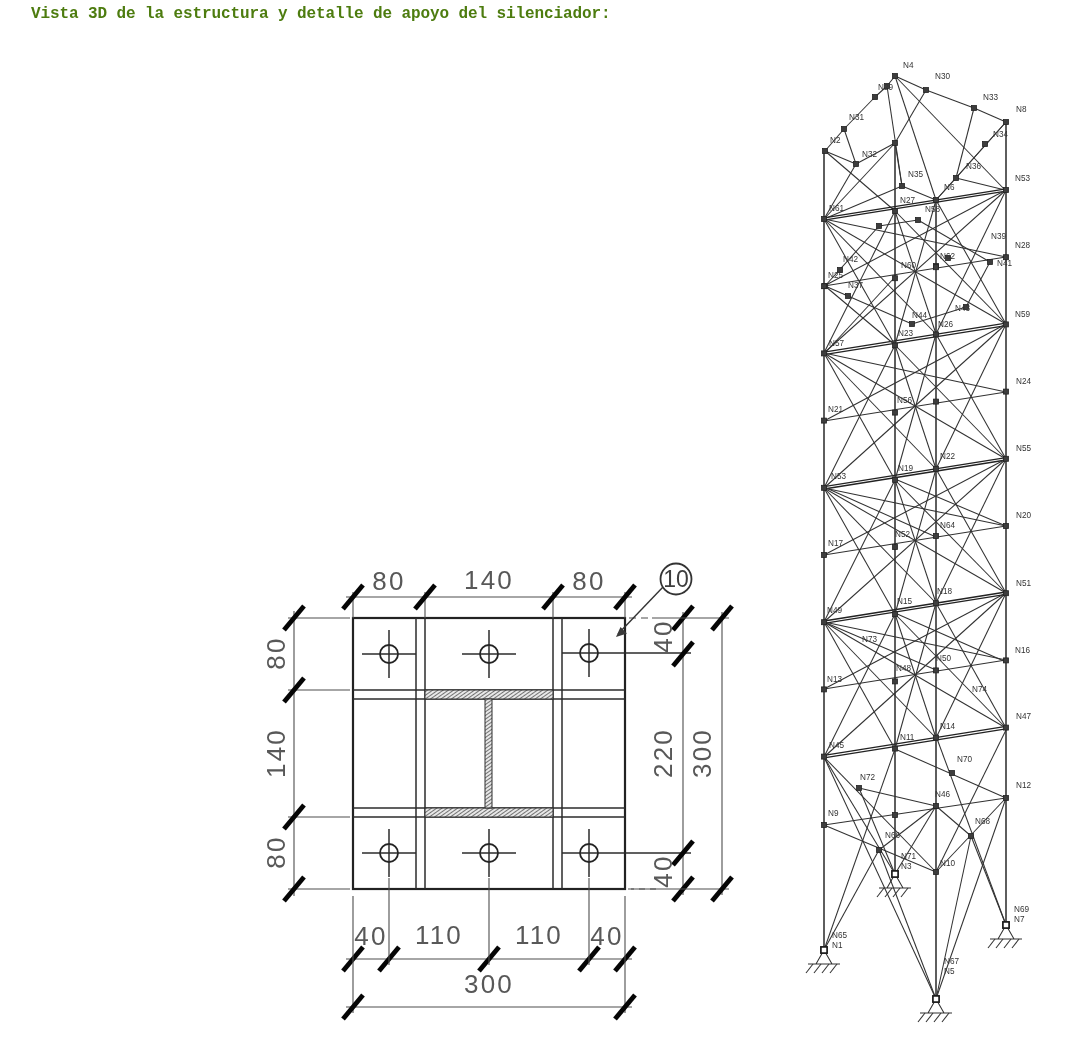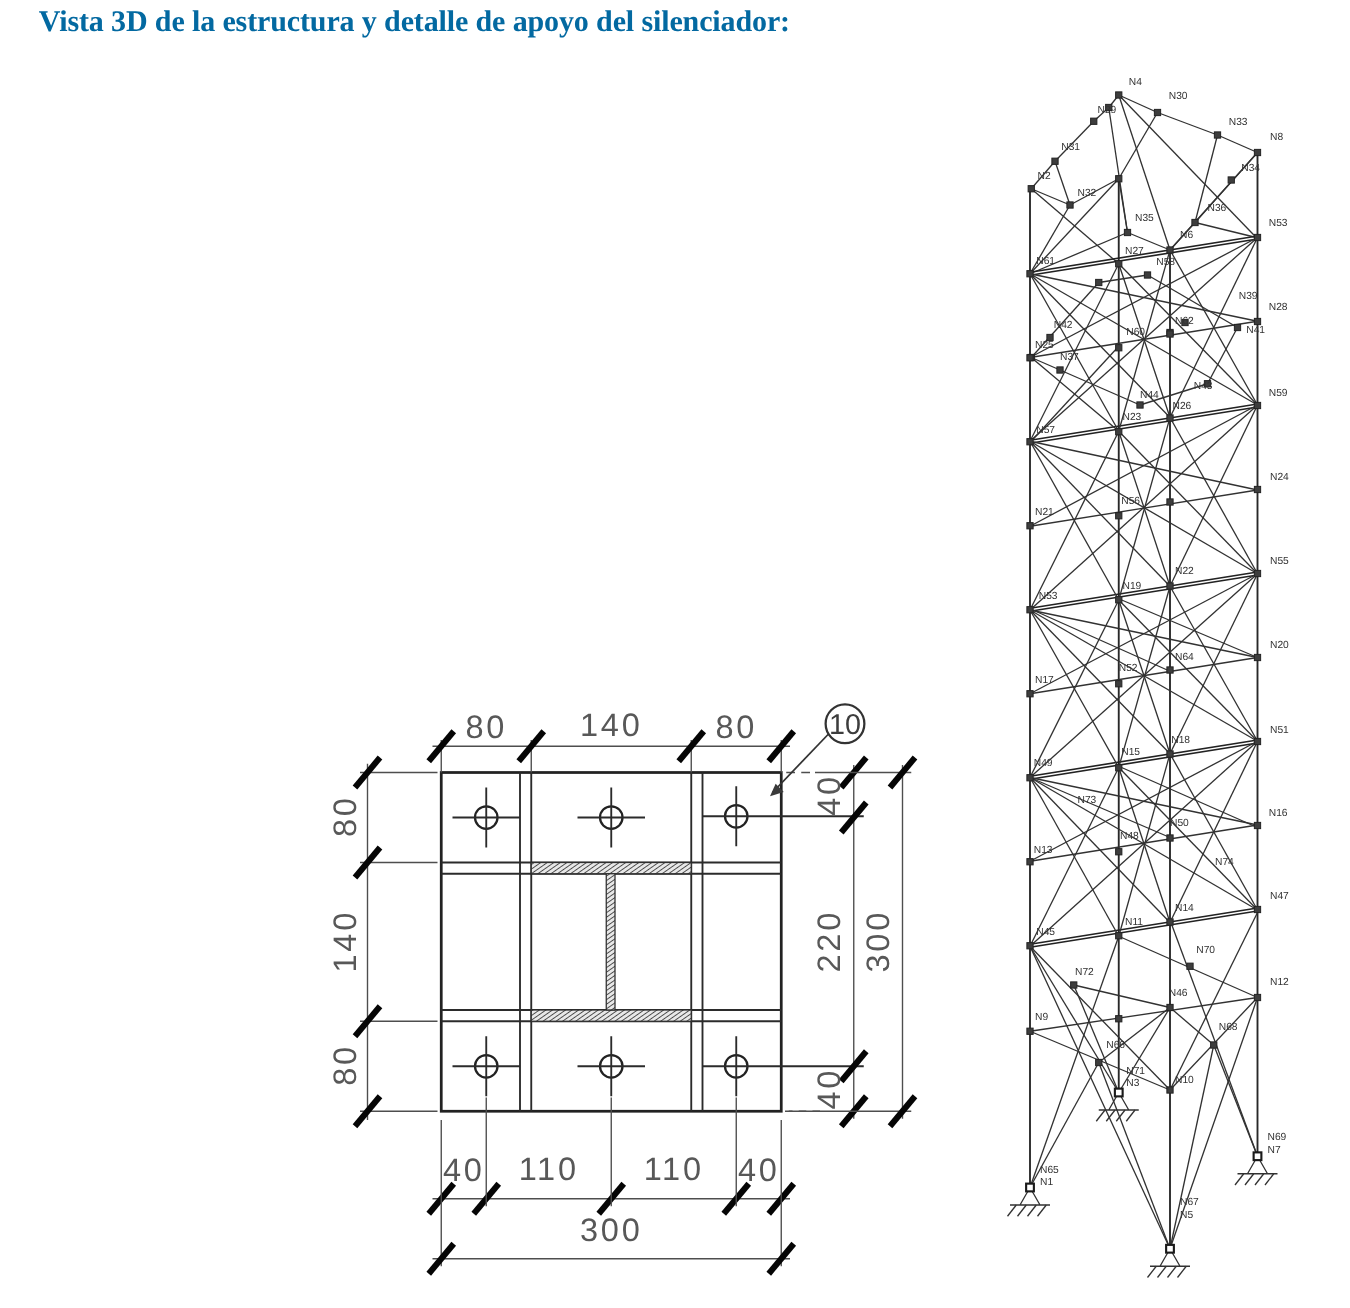--- a/index.html
+++ b/index.html
@@ -1,16 +1,16 @@
 <!DOCTYPE html>
 <html><head>
 <meta charset="utf-8">
 <style>
 html,body{margin:0;padding:0;background:#ffffff;width:1080px;height:1046px;overflow:hidden}
-#title{position:absolute;left:31px;top:5px;font-family:Liberation Serif, serif;font-weight:bold;font-size:24px;color:#0369a1;letter-spacing:-0.1px}
+#title{position:absolute;left:31px;top:5px;font-family:Liberation Mono, monospace;font-weight:bold;font-size:16px;color:#4d7c0f;letter-spacing:-0.1px}
 #drawing{position:absolute;left:0;top:0}
 </style>
 </head>
 <body>
 
 <div id="title">Vista 3D de la estructura y detalle de apoyo del silenciador:</div>
 
 <div id="drawing">
 <svg width="1080" height="1046" viewBox="0 0 1080 1046" xmlns="http://www.w3.org/2000/svg" font-family="Liberation Sans, sans-serif">
 <defs>

